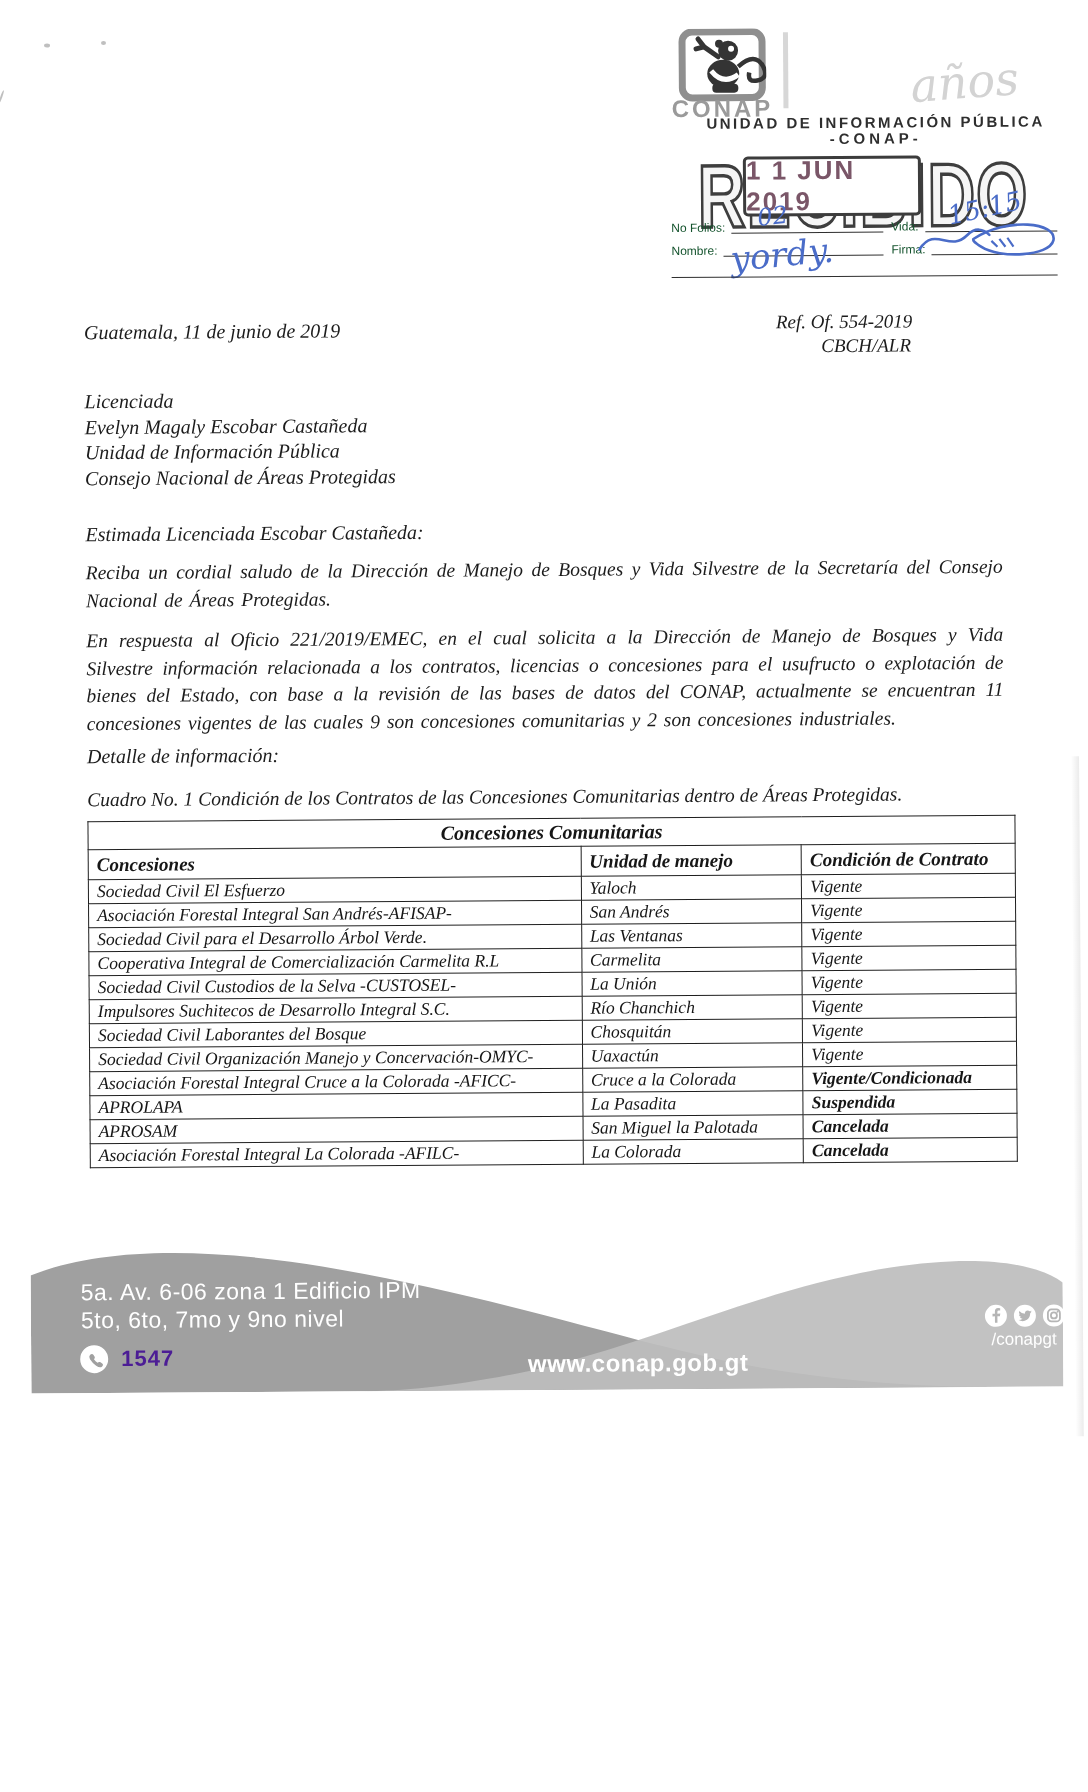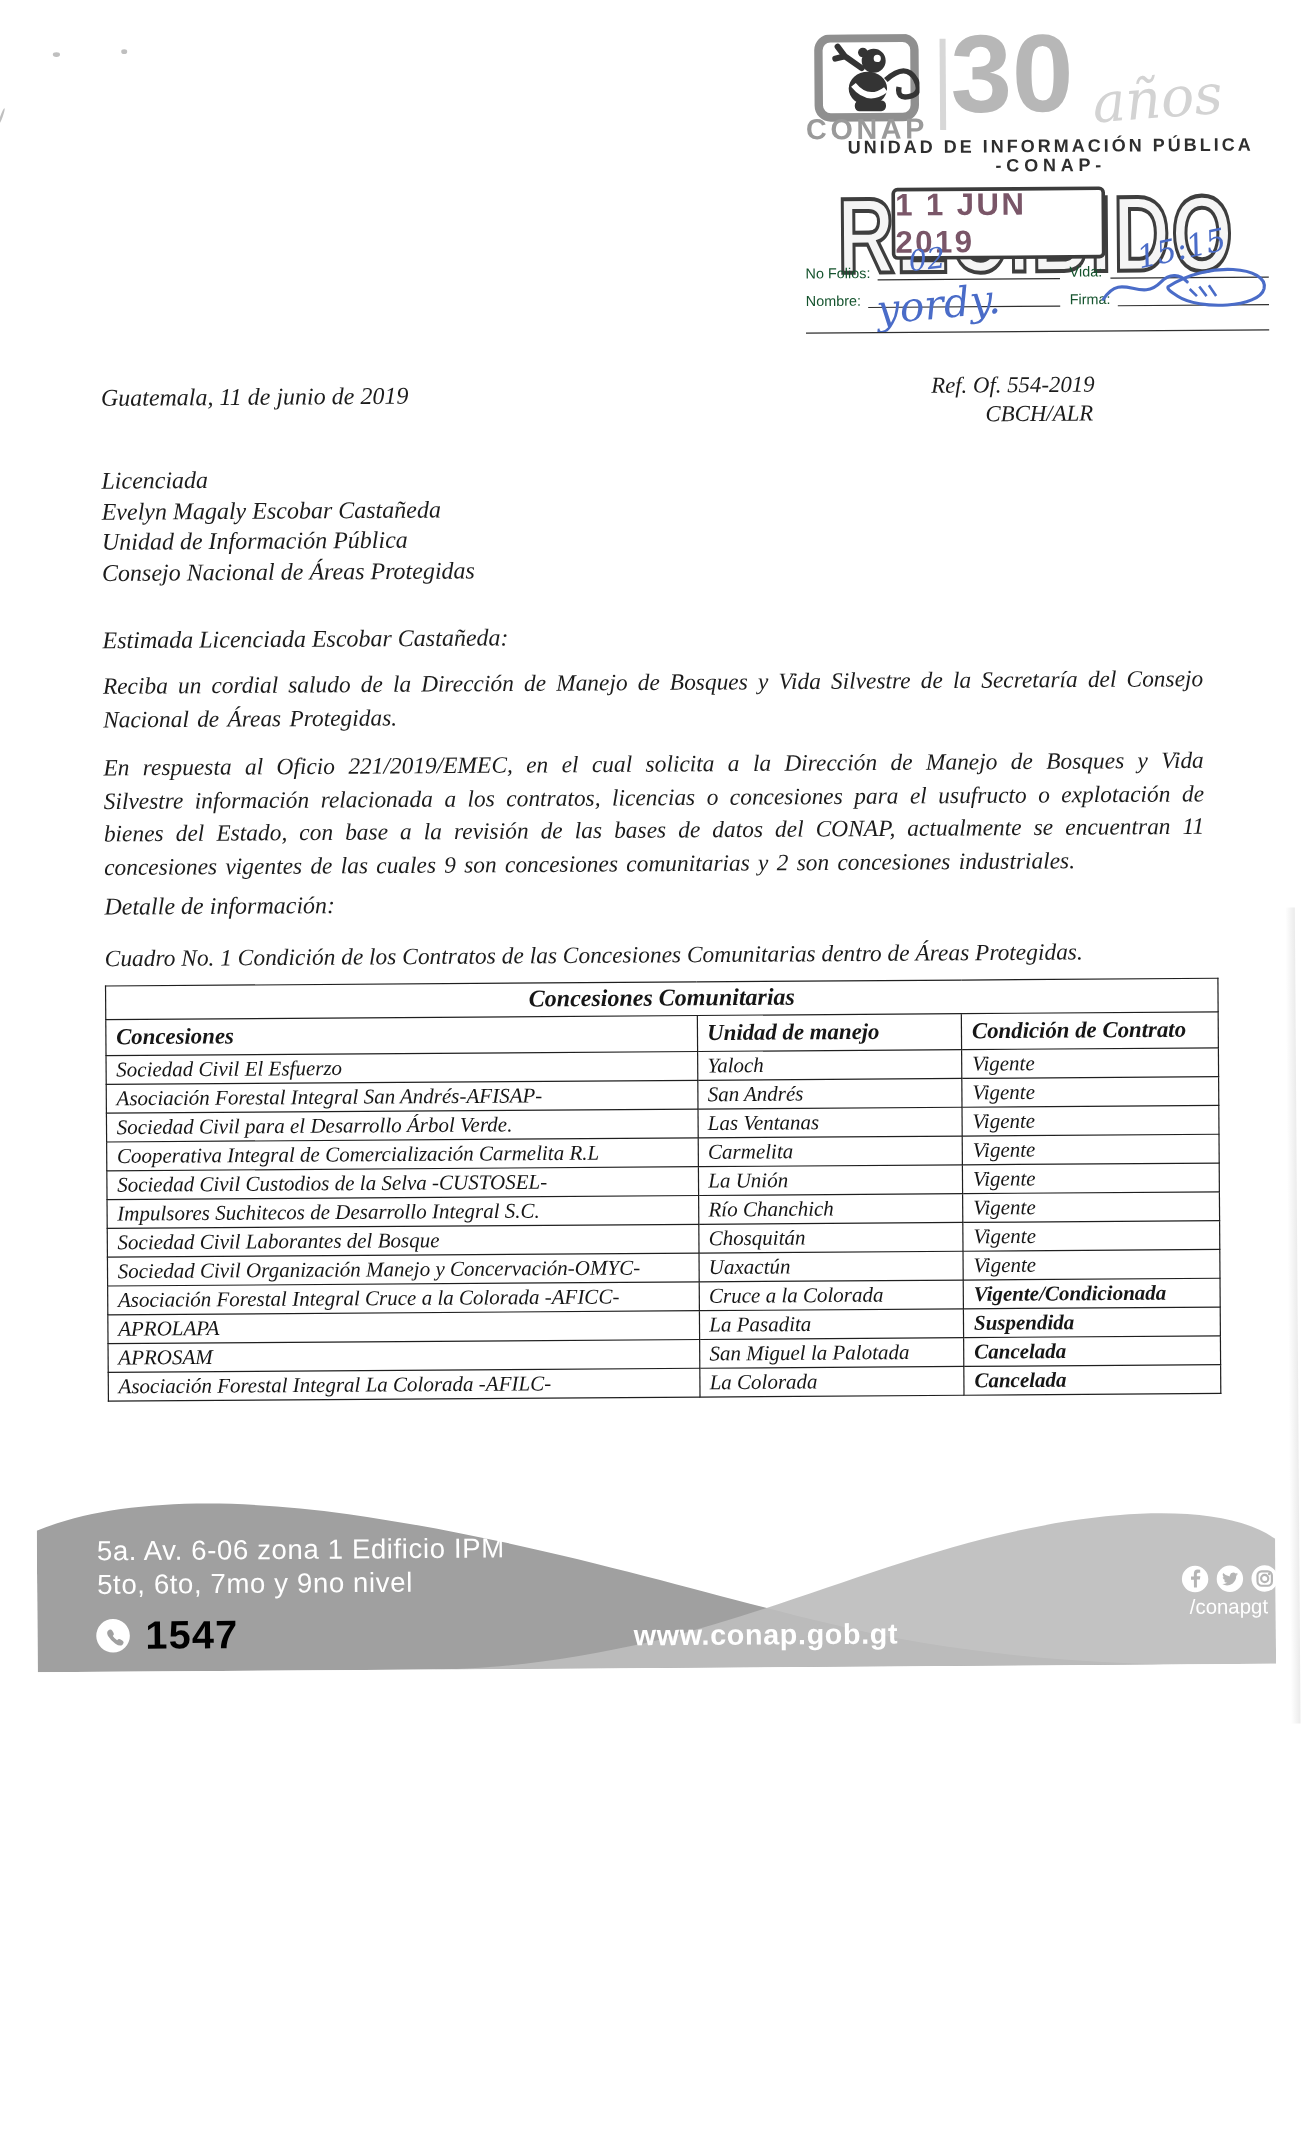--- a/index.html
+++ b/index.html
@@ -66,21 +66,21 @@
   .ctable .hdr{height:29px;font-size:19px;font-weight:bold;text-align:left;}
   .ctable td{height:23px;font-size:17.5px;line-height:1;}
   .ctable td.bold{font-weight:bold;}
 
   
   .footer-svg{left:28px;top:1242px;}
   .ftext{font-family:"Liberation Sans",sans-serif;color:#ffffff;}
   .addr1{left:78px;top:1276px;font-size:23px;letter-spacing:0.5px;}
   .addr2{left:78px;top:1304px;font-size:23px;letter-spacing:0.5px;}
   .phone-row{left:76px;top:1341px;display:flex;align-items:center;gap:12px;}
-  .phone-num{font-size:33px;font-weight:bold;letter-spacing:1px;color:#000000;
+  .phone-num{font-size:22px;font-weight:bold;letter-spacing:1px;color:#4c1d95;
       font-family:"Liberation Sans",sans-serif;}
   .website{left:420px;top:1350px;width:430px;text-align:center;font-size:24px;
       font-weight:bold;letter-spacing:0.5px;}
   .socials{left:982px;top:1308px;display:flex;gap:7px;}
   .soc{width:22px;height:22px;border-radius:50%;background:#ffffff;display:flex;
       align-items:center;justify-content:center;}
   .handle{left:976px;top:1333px;width:90px;text-align:center;font-size:17px;}
 
   
   .speck{background:#8a8a8a;border-radius:50%;opacity:0.55;}
@@ -105,21 +105,20 @@
         <circle cx="53" cy="20" r="3" fill="#ffffff"></circle>
         <path d="M40,28 L26,18 L20,10 M26,18 L18,20" stroke="#343434" stroke-width="5" fill="none" stroke-linecap="round"></path>
         <ellipse cx="45" cy="45" rx="16" ry="14"></ellipse>
         <path d="M33,42 q12,15 27,4" stroke="#ffffff" stroke-width="5" fill="none"></path>
         <rect x="34" y="55" width="26" height="9" rx="4"></rect>
         <path d="M60,38 q17,-15 25,0 q6,12 -6,14 q-10,2 -8,-8" stroke="#343434" stroke-width="4.5" fill="none"></path>
       </g>
     </svg>
     <div class="abs conap-word">CONAP</div>
     <div class="abs divider"></div>
-    <div class="abs anniv-num">30</div>
     <div class="abs anniv-word">años</div>
 
     <div class="abs stamp-line1">UNIDAD DE INFORMACIÓN PÚBLICA</div>
     <div class="abs stamp-line2">-CONAP-</div>
     <div class="abs received">RECIBIDO</div>
     <div class="abs date-box">
       <span>1 1 JUN 2019</span>
     </div>
 
     <div class="abs stampfield" style="left:676px;top:222px;">No Folios:</div>

